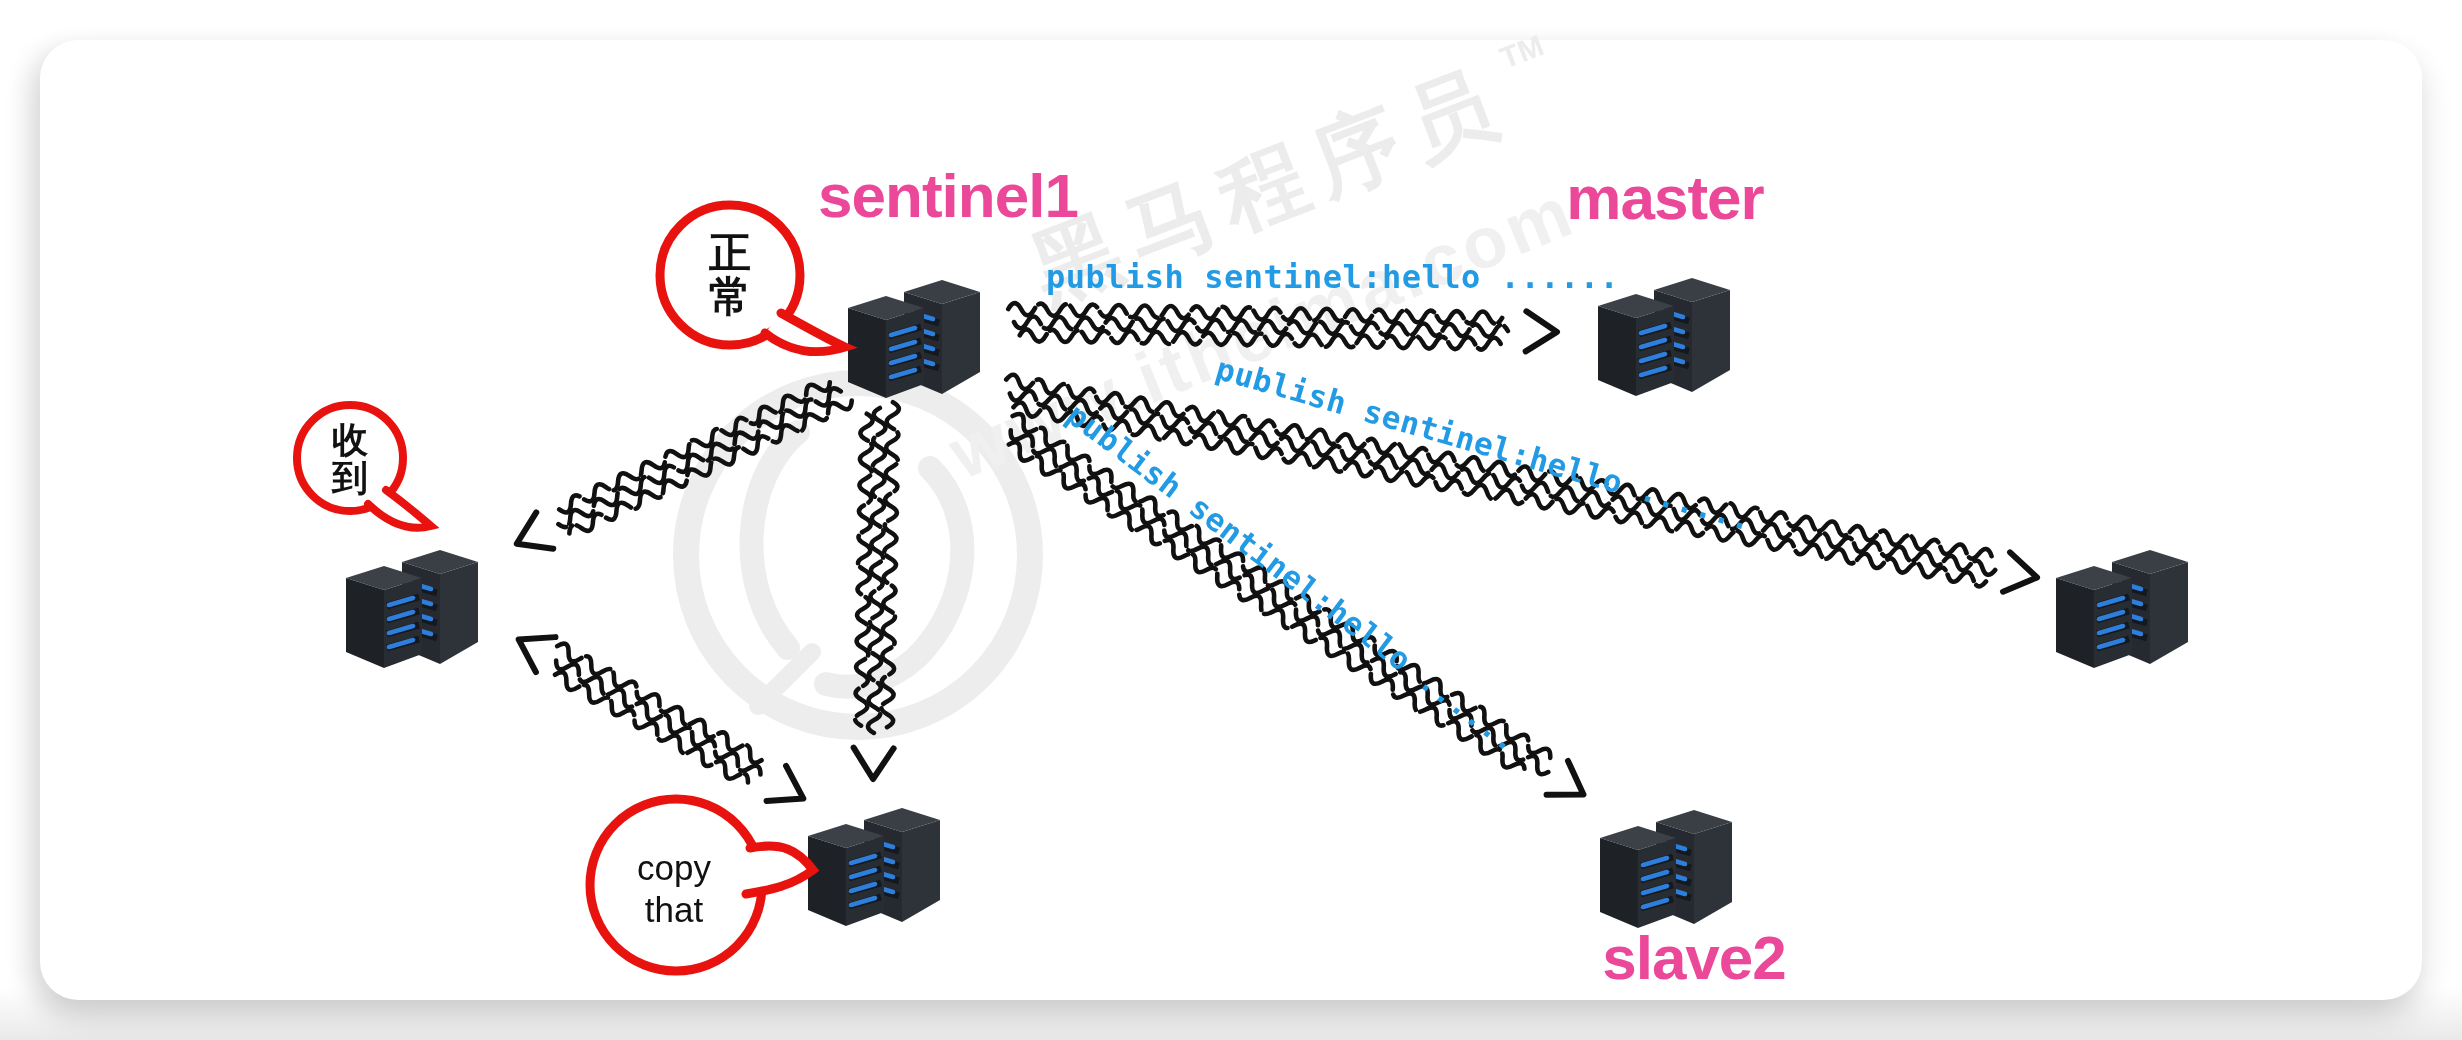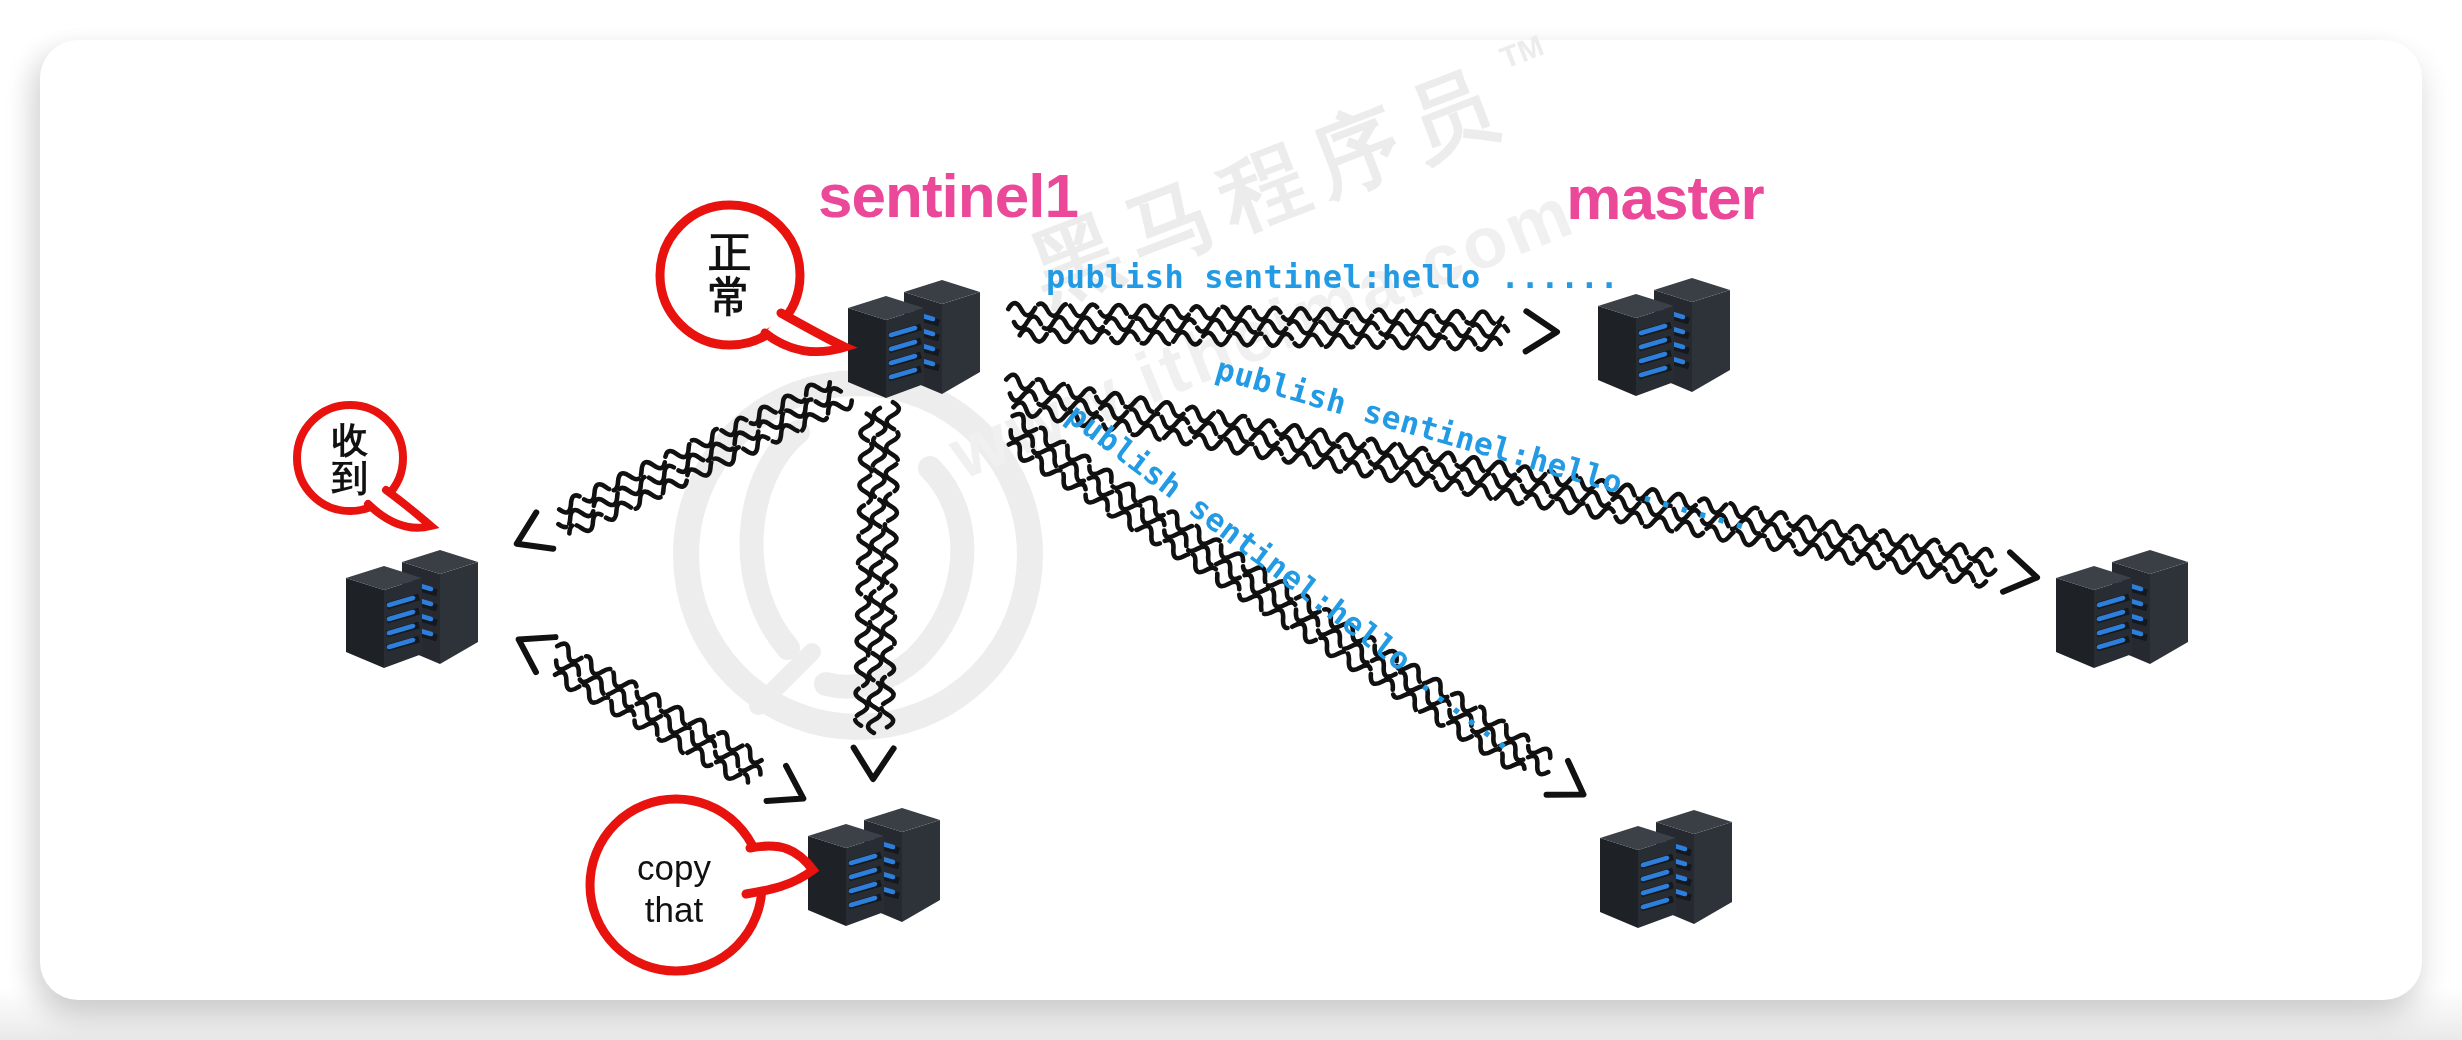--- a/index.html
+++ b/index.html
@@ -192,20 +192,21 @@
         </svg>
     </div>
     <div class="node node--slave2">
       <svg viewBox="0 0 150 150">
           <use href="#server-shape"></use>
         </svg>
     </div>
 
     <div class="lbl lbl--sentinel1">sentinel1</div>
     <div class="lbl lbl--master">master</div>
+    <div class="lbl lbl--slave2">slave2</div>
   </div>
 
   <div class="layer" id="bubble-layer">
     <svg class="bubble bubble--normal" viewBox="0 0 205 200">
       <circle class="shape" cx="85" cy="80" r="70" stroke-width="9"></circle>
       <path class="shape" d="M 136,118 C 168,136 184,145 200,152 C 172,161 144,157 120,138" stroke-width="9" stroke-linecap="round"></path>
       <text class="cjk" x="85" y="72">正</text>
       <text class="cjk" x="85" y="116">常</text>
     </svg>
     <svg class="bubble bubble--received" viewBox="0 0 150 140">

